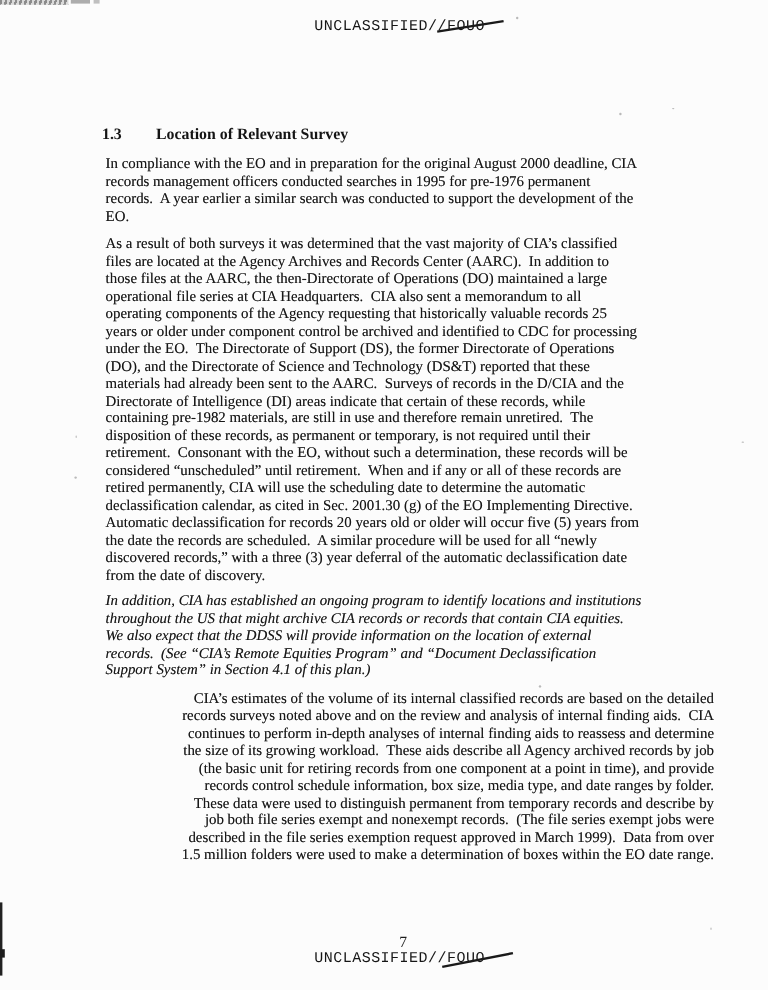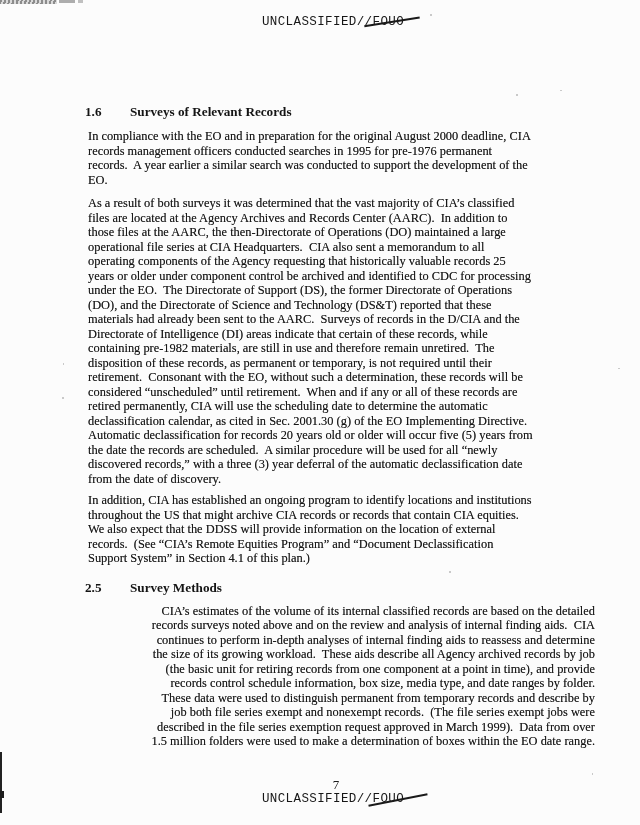--- a/index.html
+++ b/index.html
@@ -31,21 +31,21 @@
     color:#141414;
   }
   .sec-heading .num{width:45px;flex:0 0 45px;}
   .body p{
     margin:0 0 0 3px;white-space:pre;
     font-size:12.4px;line-height:14.5px;color:#171717;
     text-shadow:0 0 0.4px rgba(10,10,10,0.5);
   }
   .mt-p1{margin-top:10px !important;}
   .mt-p2{margin-top:9px !important;}
-  .mt-p3{margin-top:7px !important;}
+  .mt-p3{margin-top:7px !important;font-style:italic;}
   .mt-h2{margin-top:14px;}
   .mt-p4{margin-top:9px !important;text-align:right;}
   .footer-num{
     position:absolute;top:777px;left:0;right:0;text-align:center;
     font-size:13px;color:#1b1b1b;
   }
   
   .art{position:absolute;}
   .top-stripe{
     left:0;top:0;width:57px;height:4px;
@@ -82,22 +82,22 @@
   <div class="speck sp5"></div>
   <div class="speck sp6"></div>
   <div class="speck sp7"></div>
   <div class="speck sp8"></div>
 
   <div class="class-line hdr"><span>UNCLASSIFIED//</span><span class="caveat-wrap"><span>FOUO</span><i class="strike strike-hdr"></i></span></div>
 
   <div class="body">
 
     <div class="sec-heading">
-      <span class="num">1.6</span>
-      <span class="ttl">Surveys of Relevant Records</span>
+      <span class="num">1.3</span>
+      <span class="ttl">Location of Relevant Survey</span>
     </div>
     <p class="mt-p1">In compliance with the EO and in preparation for the original August 2000 deadline, CIA
 records management officers conducted searches in 1995 for pre-1976 permanent
 records.  A year earlier a similar search was conducted to support the development of the
 EO.</p>
     <p class="mt-p2">As a result of both surveys it was determined that the vast majority of CIA’s classified
 files are located at the Agency Archives and Records Center (AARC).  In addition to
 those files at the AARC, the then-Directorate of Operations (DO) maintained a large
 operational file series at CIA Headquarters.  CIA also sent a memorandum to all
 operating components of the Agency requesting that historically valuable records 25
@@ -115,24 +115,20 @@
 Automatic declassification for records 20 years old or older will occur five (5) years from
 the date the records are scheduled.  A similar procedure will be used for all “newly
 discovered records,” with a three (3) year deferral of the automatic declassification date
 from the date of discovery.</p>
     <p class="mt-p3">In addition, CIA has established an ongoing program to identify locations and institutions
 throughout the US that might archive CIA records or records that contain CIA equities.
 We also expect that the DDSS will provide information on the location of external
 records.  (See “CIA’s Remote Equities Program” and “Document Declassification
 Support System” in Section 4.1 of this plan.)</p>
 
-    <div class="sec-heading mt-h2">
-      <span class="num">2.5</span>
-      <span class="ttl">Survey Methods</span>
-    </div>
     <p class="mt-p4">CIA’s estimates of the volume of its internal classified records are based on the detailed
 records surveys noted above and on the review and analysis of internal finding aids.  CIA
 continues to perform in-depth analyses of internal finding aids to reassess and determine
 the size of its growing workload.  These aids describe all Agency archived records by job
 (the basic unit for retiring records from one component at a point in time), and provide
 records control schedule information, box size, media type, and date ranges by folder.
 These data were used to distinguish permanent from temporary records and describe by
 job both file series exempt and nonexempt records.  (The file series exempt jobs were
 described in the file series exemption request approved in March 1999).  Data from over
 1.5 million folders were used to make a determination of boxes within the EO date range.</p>

